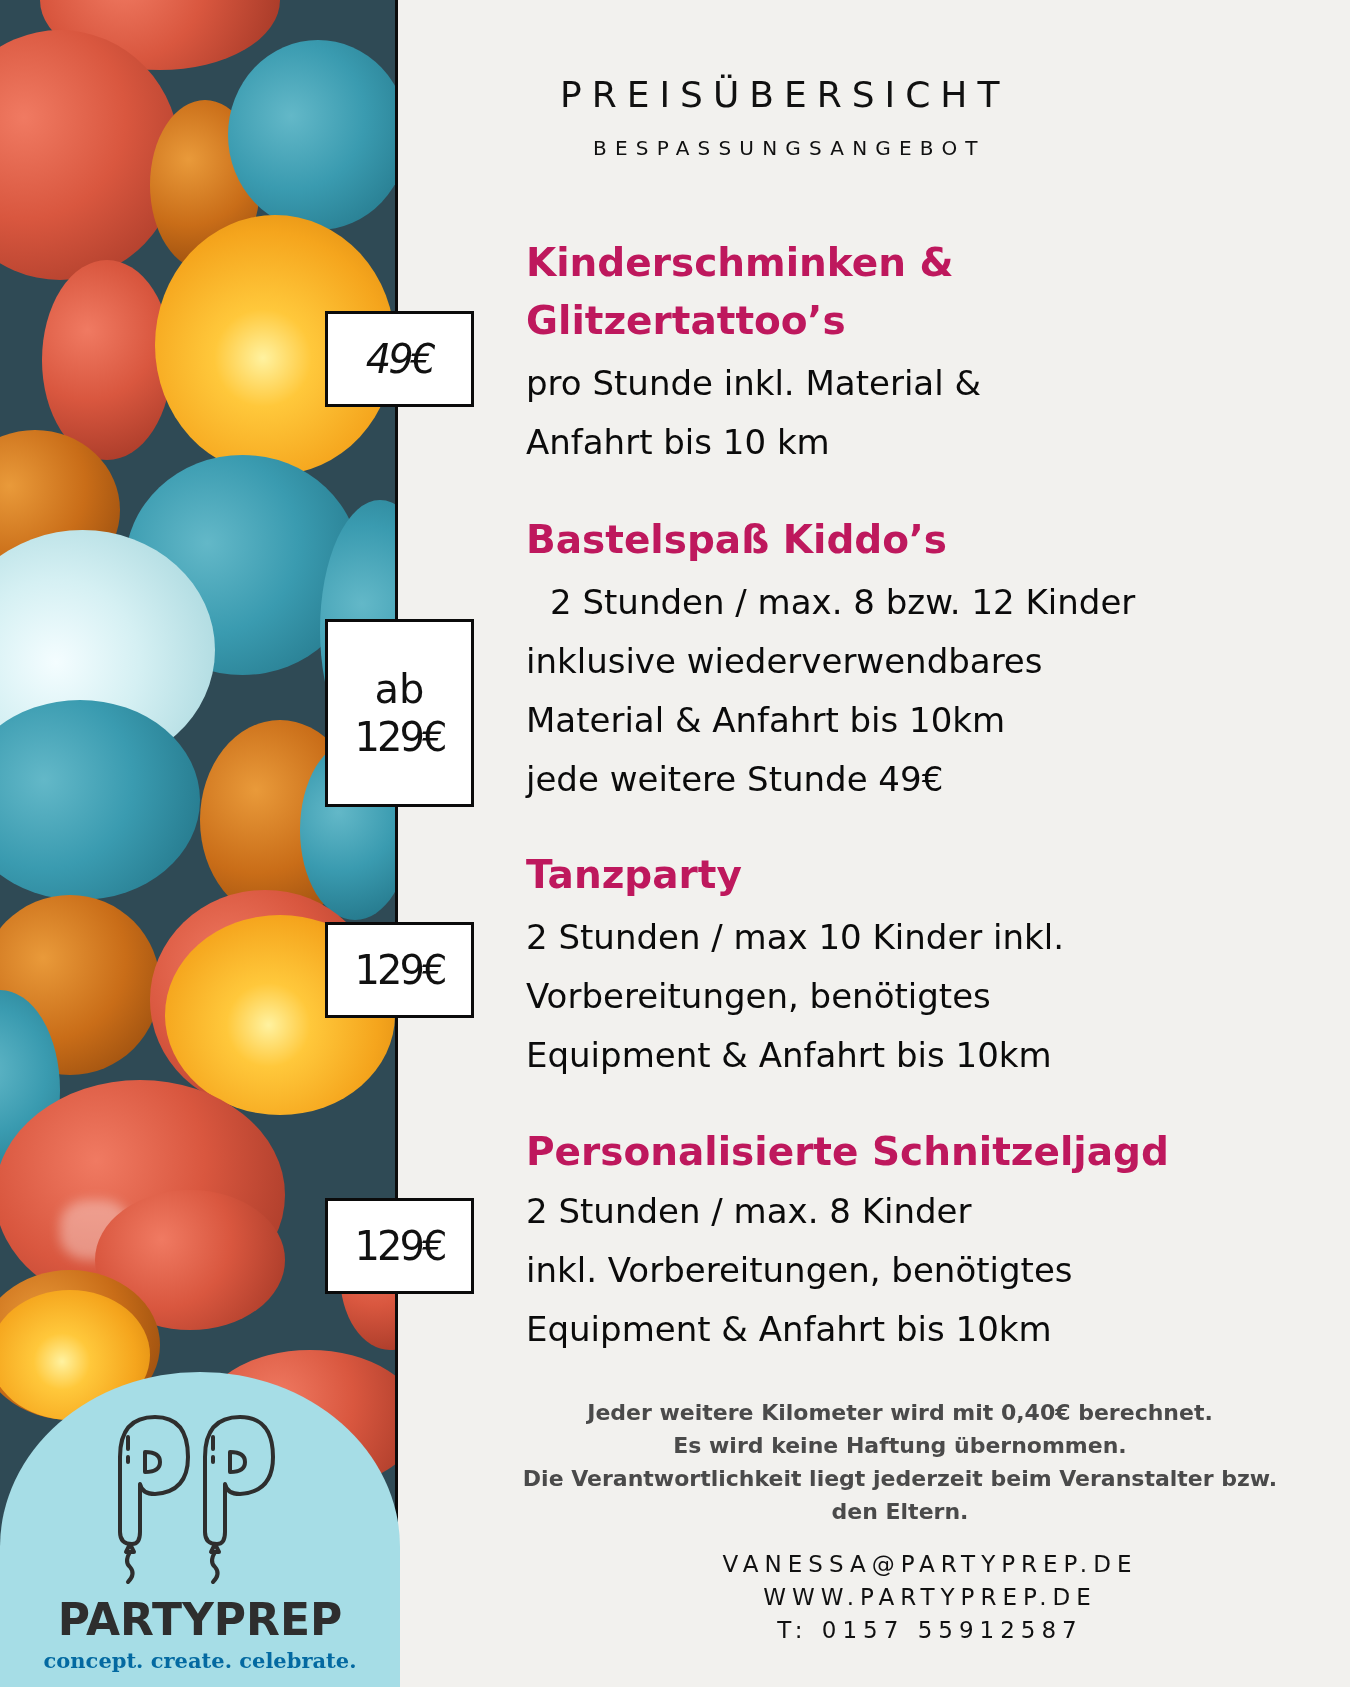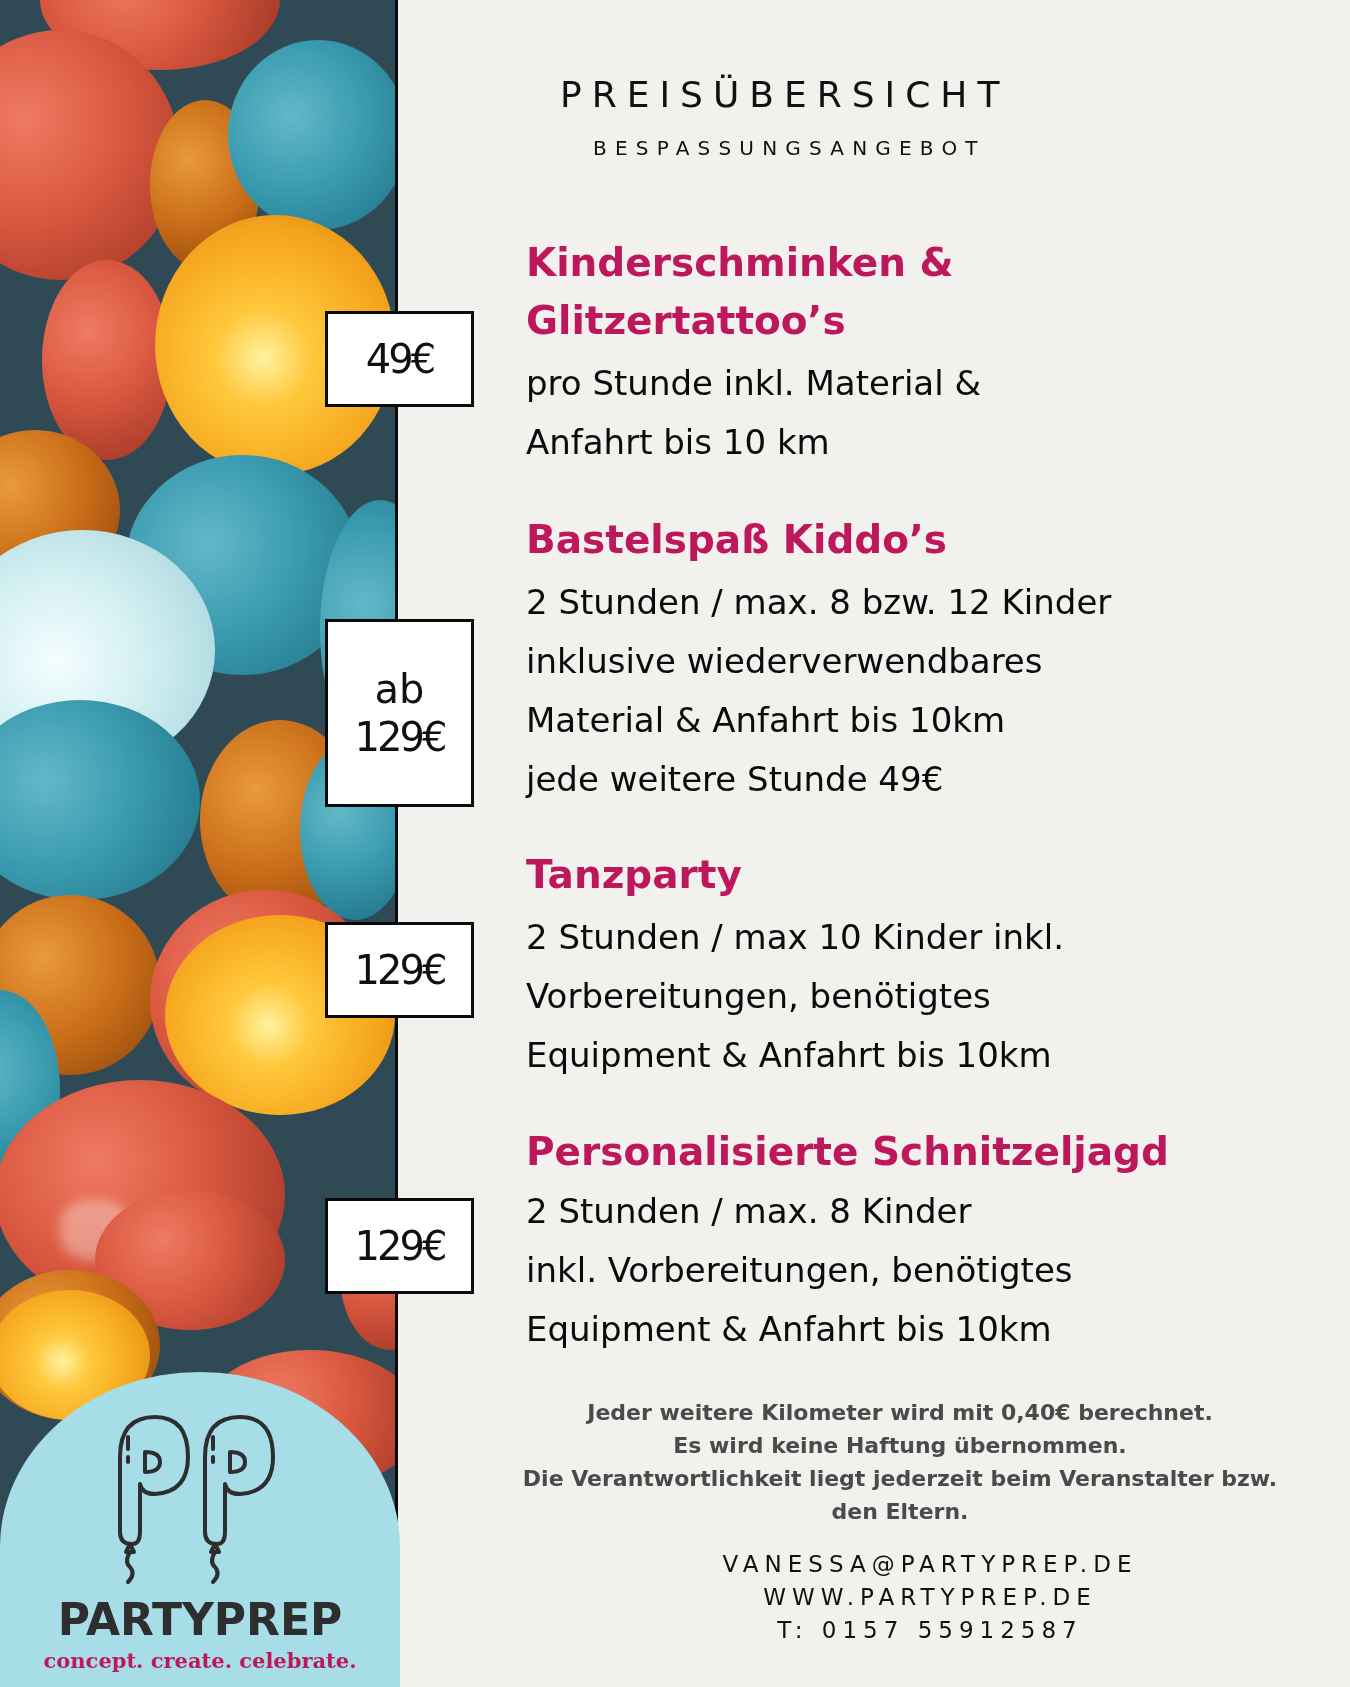--- a/index.html
+++ b/index.html
@@ -28,21 +28,21 @@
     border-top-left-radius: 200px 175px; border-top-right-radius: 200px 175px;
   }
   .logo-mark { position: absolute; left: 110px; top: 40px; width: 180px; height: 180px; }
   .logo-name {
     position: absolute; left: 0; width: 400px; top: 222px; text-align: center;
     font-family: "DejaVu Sans", sans-serif; font-weight: bold; font-size: 44px; letter-spacing: 0px;
     color: #2e2e2e;
   }
   .logo-tagline {
     position: absolute; left: 0; width: 400px; top: 276px; text-align: center;
-    font-family: "DejaVu Serif", serif; font-weight: bold; font-size: 21px; color: #be185d;
+    font-family: "DejaVu Serif", serif; font-weight: bold; font-size: 21px; color: #0369a1;
   }
 
   
   .price-box {
     position: absolute; left: 325px; width: 149px; background: #fff;
     border: 3px solid #0b0b0b;
     display: flex; flex-direction: column; align-items: center; justify-content: center;
     font-family: "DejaVu Sans", sans-serif; font-size: 40px; letter-spacing: -3px; line-height: 48px; color: #111;
   }
 
@@ -125,21 +125,21 @@
       <path d="M105 140 Q99 150 105 155 Q111 162 103 170"></path>
     </g>
   </svg>
   <div class="logo-name">PARTYPREP</div>
   <div class="logo-tagline">concept. create. celebrate.</div>
 </div>
 
 <div class="title">PREISÜBERSICHT</div>
 <div class="subtitle">BESPASSUNGSANGEBOT</div>
 
-<div class="price-box" style="top:311px;height:96px;">
+<div class="price-box" style="top:311px;height:96px;font-style:italic;">
   <span>49€</span>
 </div>
 <div class="price-box" style="top:619px;height:188px;">
   <span style="letter-spacing:0;">ab</span>
   <span>129€</span>
 </div>
 <div class="price-box" style="top:922px;height:96px;">
   <span>129€</span>
 </div>
 <div class="price-box" style="top:1198px;height:96px;">
@@ -148,21 +148,21 @@
 
 <div class="offer" style="top:234px;">
   <div class="offer-title">Kinderschminken &amp;</div>
   <div class="offer-title">Glitzertattoo’s</div>
   <div class="offer-line" style="margin-top:4px;">pro Stunde inkl. Material &amp;</div>
   <div class="offer-line">Anfahrt bis 10 km</div>
 </div>
 
 <div class="offer" style="top:511px;">
   <div class="offer-title">Bastelspaß Kiddo’s</div>
-  <div class="offer-line" style="margin-top:4px;">2 Stunden / max. 8 bzw. 12 Kinder</div>
+  <div class="offer-line" style="margin-top:4px;margin-left:24px;">2 Stunden / max. 8 bzw. 12 Kinder</div>
   <div class="offer-line">inklusive wiederverwendbares</div>
   <div class="offer-line">Material &amp; Anfahrt bis 10km</div>
   <div class="offer-line">jede weitere Stunde 49€</div>
 </div>
 
 <div class="offer" style="top:846px;">
   <div class="offer-title">Tanzparty</div>
   <div class="offer-line" style="margin-top:4px;">2 Stunden / max 10 Kinder inkl.</div>
   <div class="offer-line">Vorbereitungen, benötigtes</div>
   <div class="offer-line">Equipment &amp; Anfahrt bis 10km</div>

